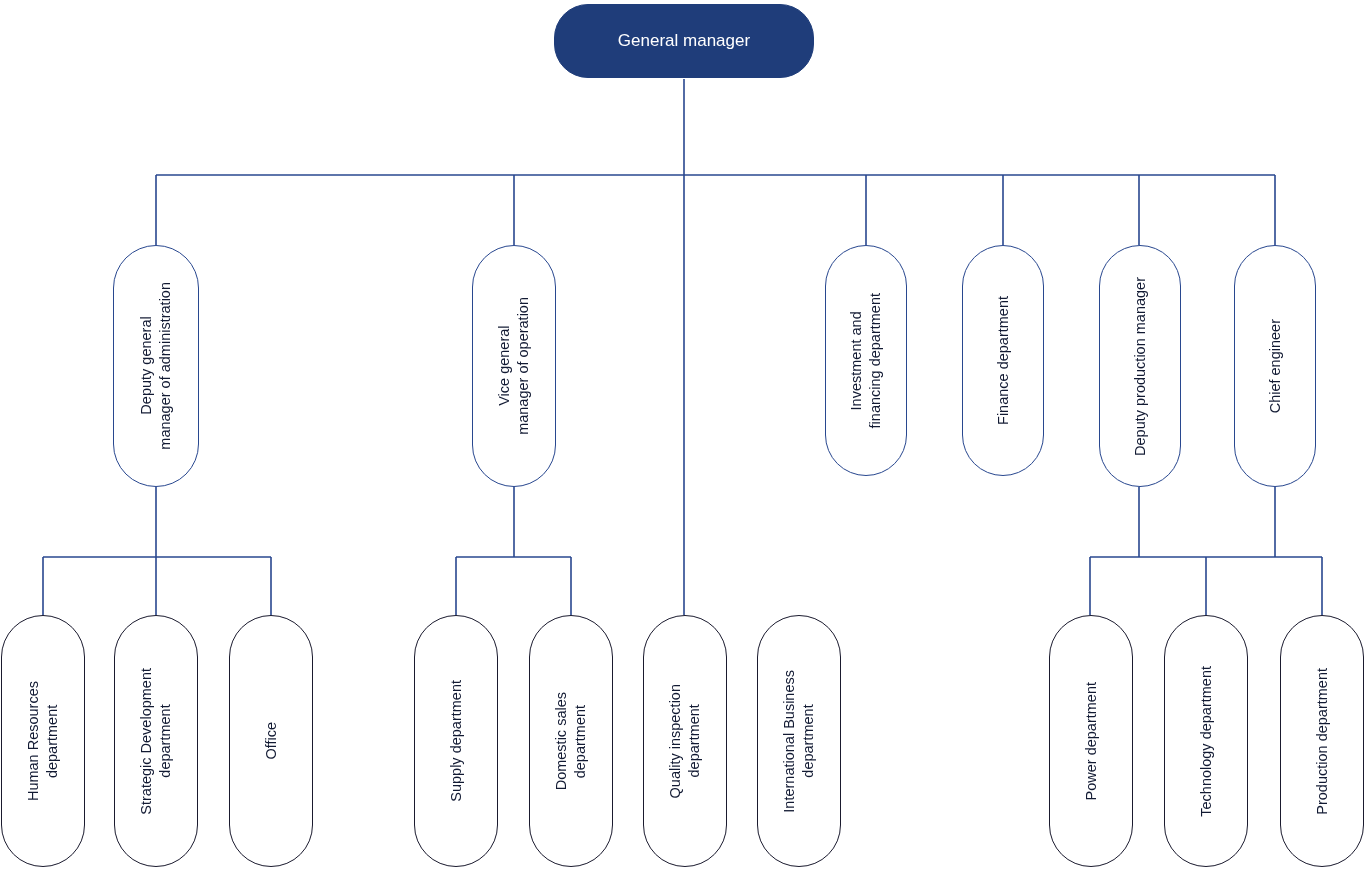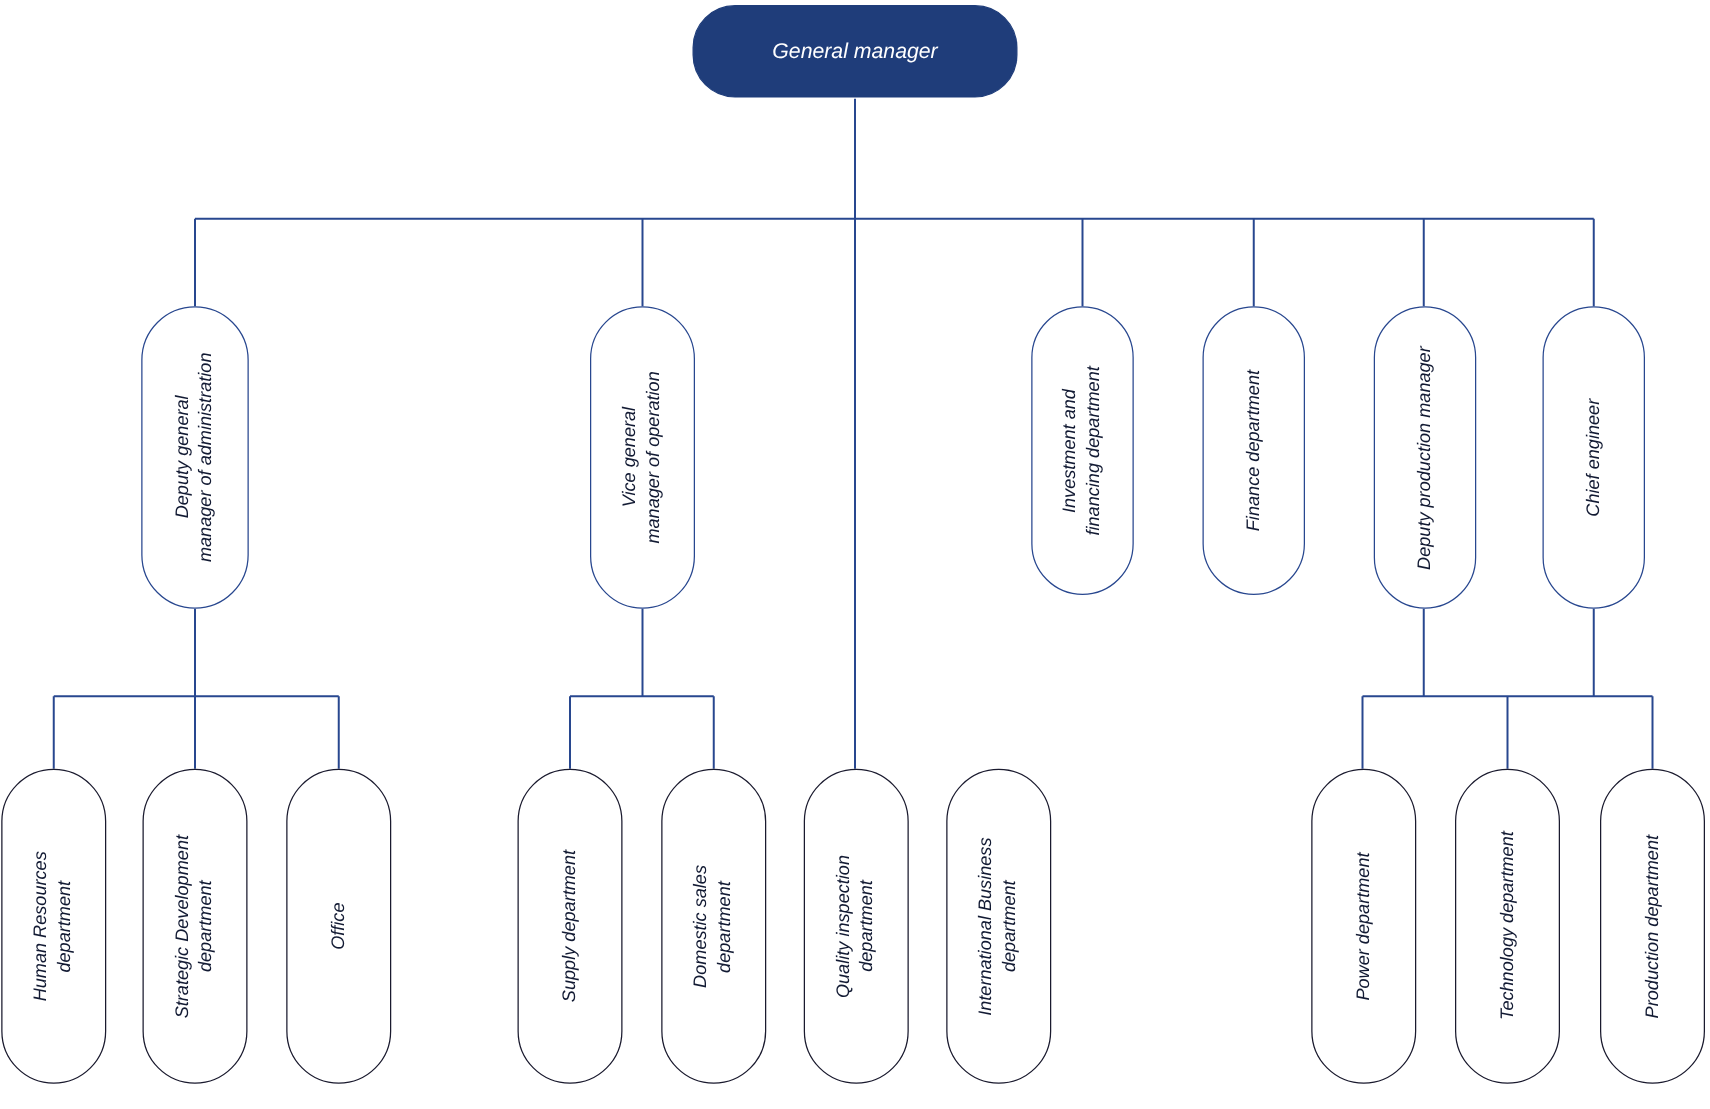--- a/index.html
+++ b/index.html
@@ -9,21 +9,20 @@
   }
   body {
     font-family: "Liberation Sans", sans-serif;
   }
   #canvas {
     position: relative;
     width: 1368px;
     height: 887px;
     background: #ffffff;
     overflow: hidden;
-    font-style: italic;
   }
   svg#wires {
     position: absolute;
     left: 0;
     top: 0;
     width: 1368px;
     height: 887px;
     pointer-events: none;
   }
   .node {

